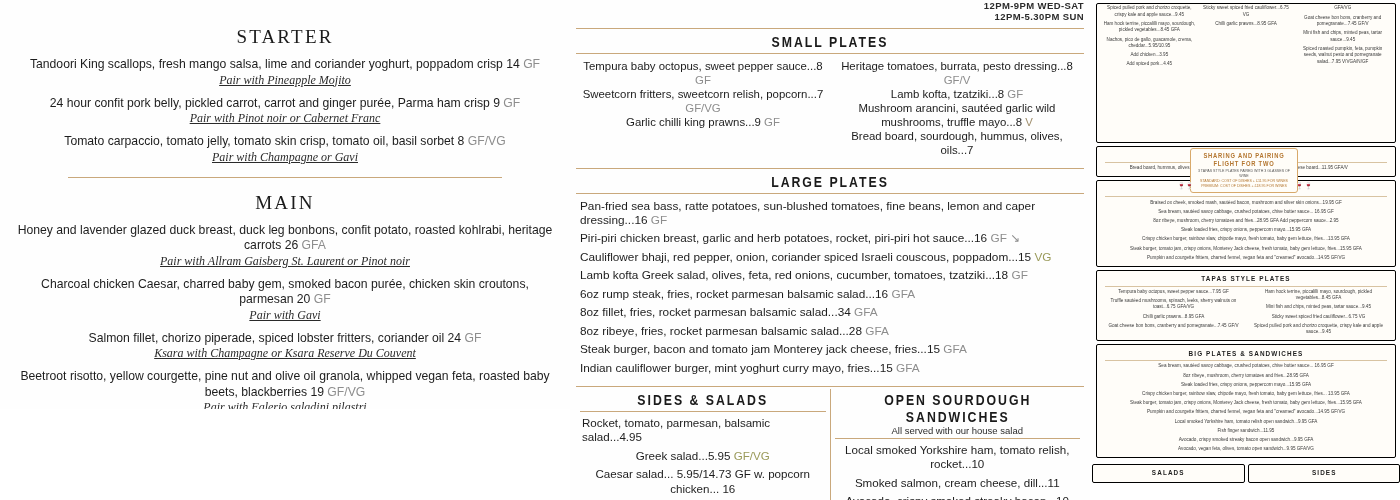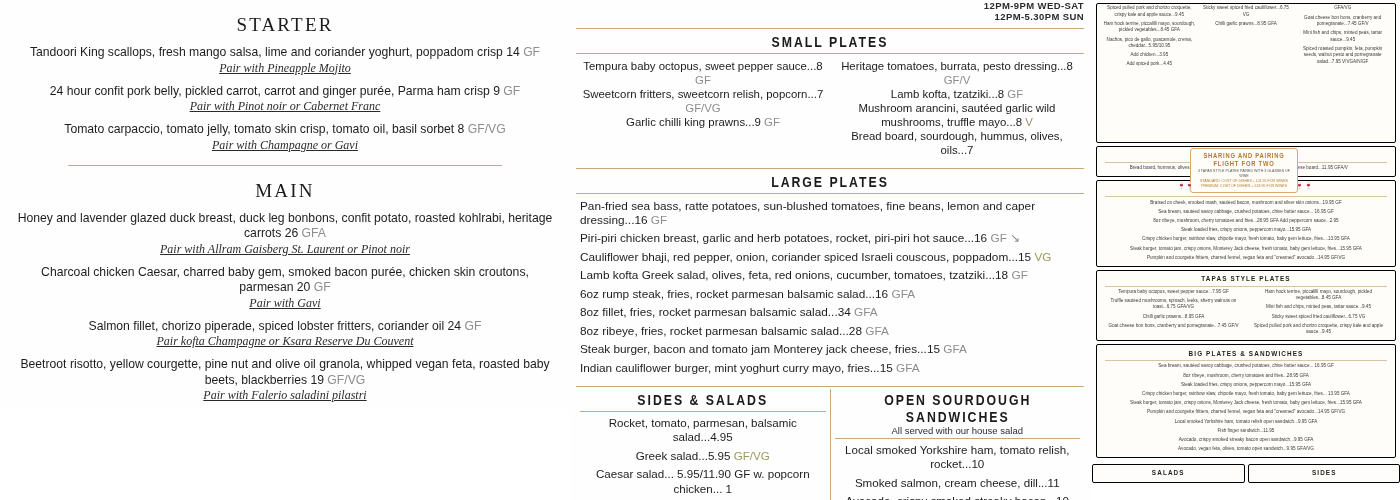--- a/index.html
+++ b/index.html
@@ -3,21 +3,21 @@
 <meta charset="utf-8">
 <style>
   html,body{margin:0;padding:0;}
   body{
     width:1400px;height:500px;overflow:hidden;background:#ffffff;
     font-family:"Liberation Sans",sans-serif;color:#1c1c1c;
   }
   .page{display:flex;width:1400px;height:500px;align-items:stretch;}
 
   
-  .col-serif{width:570px;height:409px;position:relative;padding:0 8px;box-sizing:border-box;
+  .col-serif{width:570px;height:409px;position:relative;padding:12px 8px;box-sizing:border-box;
     background:#fefefe;overflow:hidden;}
   .serif-head{
     font-family:"Liberation Serif",serif;text-align:center;letter-spacing:2.2px;
     font-size:19px;color:#1b1b1b;margin:14px 0 6px;font-weight:400;
   }
   .s-item{font-size:12.2px;line-height:15.5px;text-align:center;color:#1d1d1d;
     margin:0 5px;padding-top:3px;}
   .s-pair{font-family:"Liberation Serif",serif;font-style:italic;font-size:12px;
     text-align:center;color:#2a2a2a;line-height:15px;padding-bottom:5px;text-decoration:underline;}
   .rule-tan{height:1px;background:#c9a87c;margin:7px 60px 3px;border:0;}
@@ -95,21 +95,21 @@
 
     <hr class="rule-tan">
 
     <div class="serif-head">MAIN</div>
     <div>
       <div class="s-item"><span>Honey and lavender glazed duck breast, duck leg bonbons, confit potato, roasted kohlrabi, heritage carrots 26 </span><span class="gf">GFA</span></div>
       <div class="s-pair">Pair with Allram Gaisberg St. Laurent or Pinot noir</div>
       <div class="s-item"><span>Charcoal chicken Caesar, charred baby gem, smoked bacon purée, chicken skin croutons, parmesan 20 </span><span class="gf">GF</span></div>
       <div class="s-pair">Pair with Gavi</div>
       <div class="s-item"><span>Salmon fillet, chorizo piperade, spiced lobster fritters, coriander oil 24 </span><span class="gf">GF</span></div>
-      <div class="s-pair">Pair kofta Champagne or Ksara Reserve Du Couvent</div>
+      <div class="s-pair">Ksara with Champagne or Ksara Reserve Du Couvent</div>
       <div class="s-item"><span>Beetroot risotto, yellow courgette, pine nut and olive oil granola, whipped vegan feta, roasted baby beets, blackberries  19 </span><span class="gf">GF/VG</span></div>
       <div class="s-pair">Pair with Falerio saladini pilastri</div>
     </div>
 
     <hr class="rule-tan">
 
     <div class="serif-head">GRILL</div>
     <div class="grill-line"><span>Ribeye 28 </span><span class="gf">GF</span></div>
     <div class="grill-line"><span>Fillet 34 </span><span class="gf">GF</span></div>
     <div class="grill-line"><span>Steak burger 15</span></div>
@@ -152,23 +152,23 @@
       <div class="lp-line"><span>8oz ribeye, fries, rocket parmesan balsamic salad...28 </span><span class="gfa">GFA</span></div>
       <div class="lp-line"><span>Steak burger, bacon and tomato jam Monterey jack cheese, fries...15 </span><span class="gfa">GFA</span></div>
       <div class="lp-line"><span>Indian cauliflower burger, mint yoghurt curry mayo, fries...15 </span><span class="gfa">GFA</span></div>
     </div>
 
     <div class="hr-tan" style="margin-top:11px"></div>
     <div class="split">
       <div class="half">
         <div class="cond-head">SIDES &amp; SALADS</div>
         <div class="hr-tan"></div>
-        <div class="c-row" style="text-align:center"><span>Rocket, tomato, parmesan, balsamic salad...4.95</span></div>
+        <div class="c-row" style=""><span>Rocket, tomato, parmesan, balsamic salad...4.95</span></div>
         <div class="c-row" style="text-align:center"><span>Greek salad...5.95 </span><span class="vg">GF/VG</span></div>
-        <div class="c-row" style="text-align:center"><span>Caesar salad... 5.95/11.90 GF w. popcorn chicken... 1</span></div>
+        <div class="c-row" style="text-align:center"><span>Caesar salad... 5.95/14.73 GF w. popcorn chicken... 16</span></div>
       </div>
       <div class="divider"></div>
       <div class="half">
         <div class="cond-head">OPEN SOURDOUGH SANDWICHES</div>
         <div class="cond-sub">All served with our house salad</div>
         <div class="hr-tan"></div>
         <div class="c-row" style="text-align:center"><span>Local smoked Yorkshire ham, tomato relish, rocket...10</span></div>
         <div class="c-row" style="text-align:center"><span>Smoked salmon, cream cheese, dill...11</span></div>
         <div class="c-row" style="text-align:center"><span>Avocado, crispy smoked streaky bacon...10</span></div>
       </div>

